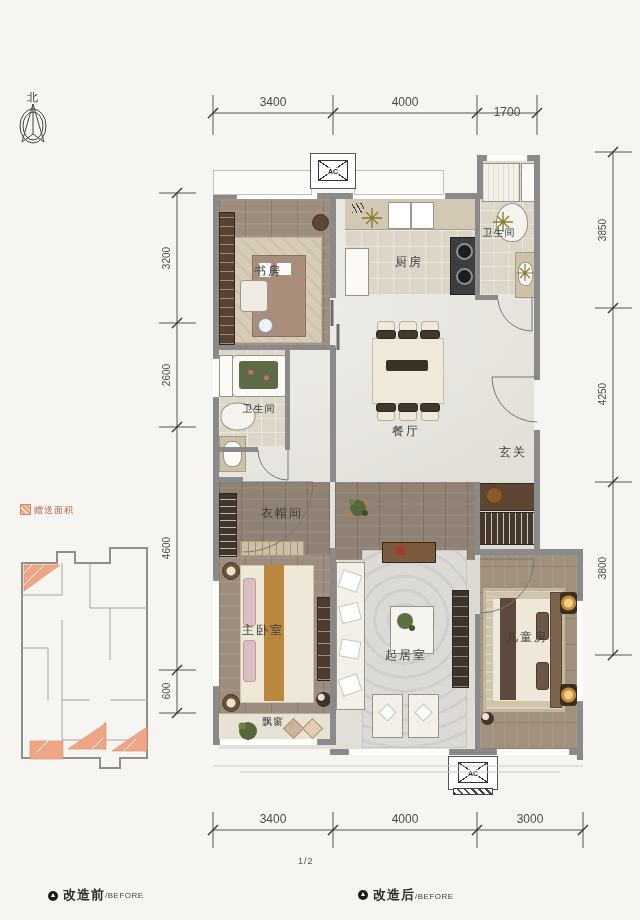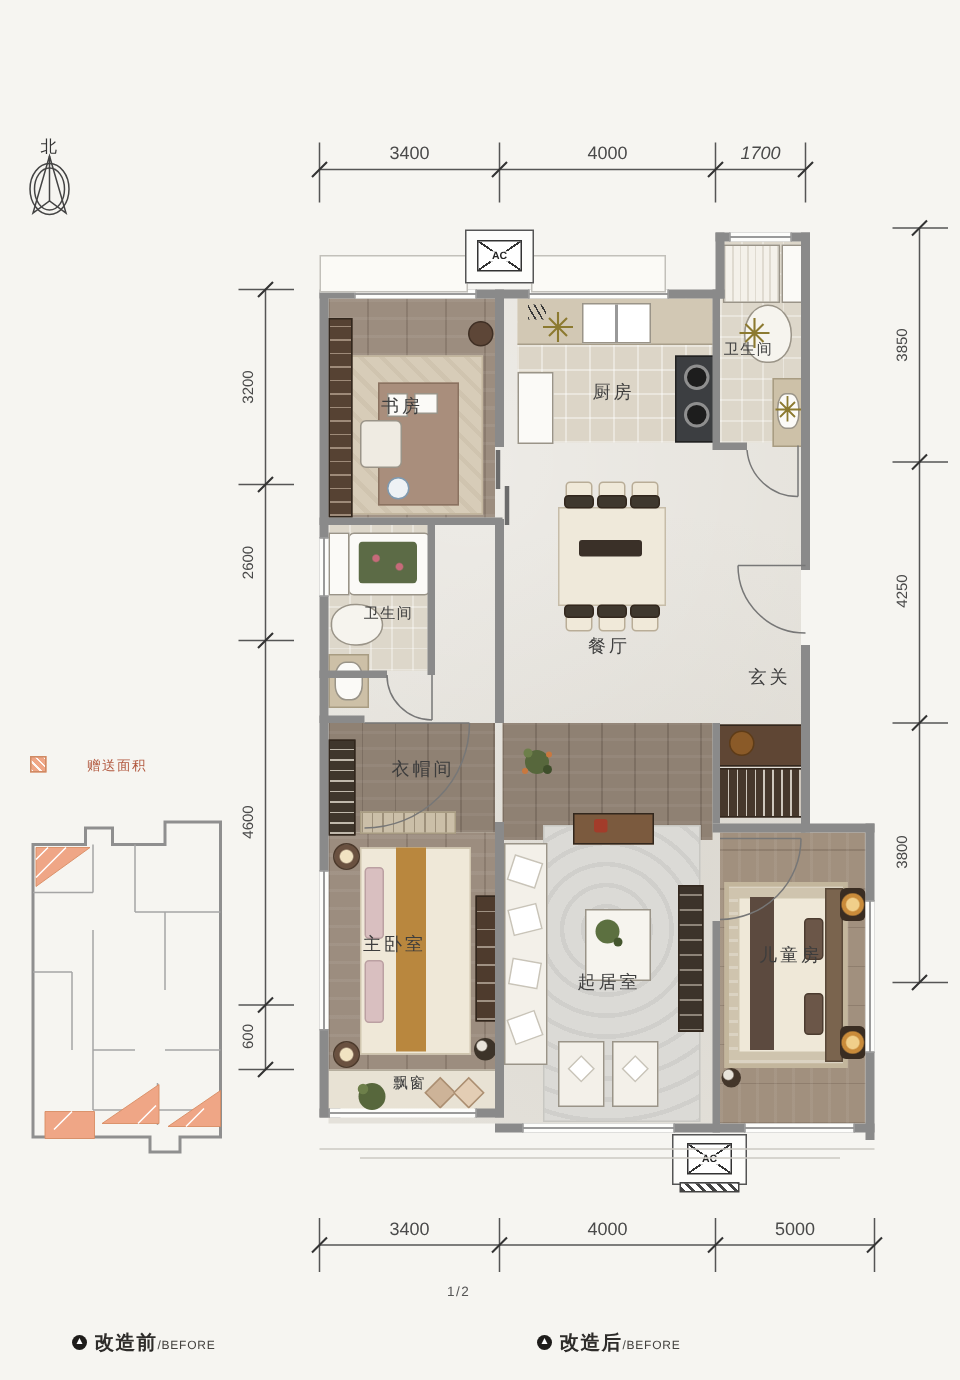--- a/index.html
+++ b/index.html
@@ -31,21 +31,21 @@
     linear-gradient(to bottom right,transparent 48%,#333 48%,#333 52%,transparent 52%),#fff;}
   .ac-env span{position:absolute;left:50%;top:50%;transform:translate(-50%,-50%);font-size:7px;font-weight:bold;color:#222;background:#fff;padding:0 1px;line-height:1;}
   .hatch{position:absolute;background:repeating-linear-gradient(45deg,#444 0 2px,#fff 2px 5px);border:1px solid #444;}
   .parapet{position:absolute;background:#fbfaf6;border:1px solid #c2c0ba;}
   .caption{position:absolute;display:flex;align-items:baseline;color:#2e2c2a;}
   .cap-icon{width:10px;height:10px;border-radius:50% 50% 50% 50%;background:#1e1c1a;position:relative;top:1px;margin-right:5px;}
   .cap-icon:after{content:"";position:absolute;left:3px;top:2px;border-left:2px solid transparent;border-right:2px solid transparent;border-bottom:4px solid #fff;}
   .cap-zh{font-size:13px;font-weight:bold;letter-spacing:1px;}
   .cap-en{font-size:8px;letter-spacing:.5px;color:#44423f;}
   .legend-sq{position:absolute;width:9px;height:9px;background:#efa686;border:1px solid #cf8a64;background-image:repeating-linear-gradient(45deg,rgba(255,255,255,.9) 0 1px,transparent 1px 4px);}
-  .legend-txt{position:absolute;font-size:9px;letter-spacing:1px;color:#b2593f;margin-left:24px;}
+  .legend-txt{position:absolute;font-size:9px;letter-spacing:1px;color:#b2593f;}
   .page-num{position:absolute;font-size:9px;color:#555;letter-spacing:1px;}
   .north-lbl{position:absolute;font-size:11px;color:#333;}
 </style>
 </head>
 <body>
 
 <div id="canvas">
 
   <div class="abs marble" style="left:219px;top:199px;width:315px;height:550px;"></div>
   <div class="abs wood" style="left:219px;top:199px;width:111px;height:146px;"></div>
@@ -280,36 +280,36 @@
   <div class="room-label" style="left:406px;top:431px;">餐厅</div>
   <div class="room-label" style="left:513px;top:452px;">玄关</div>
   <div class="room-label" style="left:282px;top:513px;">衣帽间</div>
   <div class="room-label" style="left:263px;top:630px;">主卧室</div>
   <div class="room-label" style="left:406px;top:655px;">起居室</div>
   <div class="room-label" style="left:527px;top:637px;">儿童房</div>
   <div class="room-label sm" style="left:273px;top:722px;">飘窗</div>
 
   <div class="dim" style="left:273px;top:102px;">3400</div>
   <div class="dim" style="left:405px;top:102px;">4000</div>
-  <div class="dim" style="left:507px;top:102px;font-style:italic;">1700</div>
+  <div class="dim" style="left:507px;top:112px;">1700</div>
   <div class="dim" style="left:273px;top:819px;">3400</div>
   <div class="dim" style="left:405px;top:819px;">4000</div>
-  <div class="dim" style="left:530px;top:819px;">5000</div>
+  <div class="dim" style="left:530px;top:819px;">3000</div>
   <div class="dimV" style="left:166px;top:258px;">3200</div>
   <div class="dimV" style="left:166px;top:375px;">2600</div>
   <div class="dimV" style="left:166px;top:548px;">4600</div>
   <div class="dimV" style="left:166px;top:691px;">600</div>
   <div class="dimV" style="left:602px;top:230px;">3850</div>
   <div class="dimV" style="left:602px;top:394px;">4250</div>
   <div class="dimV" style="left:602px;top:568px;">3800</div>
 
   <div class="legend-sq" style="left:20px;top:504px;"></div>
   <div class="legend-txt" style="left:34px;top:504px;">赠送面积</div>
 
-  <div class="caption" style="left:48px;top:886px;">
+  <div class="caption" style="left:48px;top:886px;align-items:center;">
     <span class="cap-icon"></span>
     <span class="cap-zh">改造前</span>
     <span class="cap-en">/BEFORE</span>
   </div>
   <div class="caption" style="left:358px;top:886px;">
     <span class="cap-icon"></span>
     <span class="cap-zh">改造后</span>
     <span class="cap-en">/BEFORE</span>
   </div>
 

